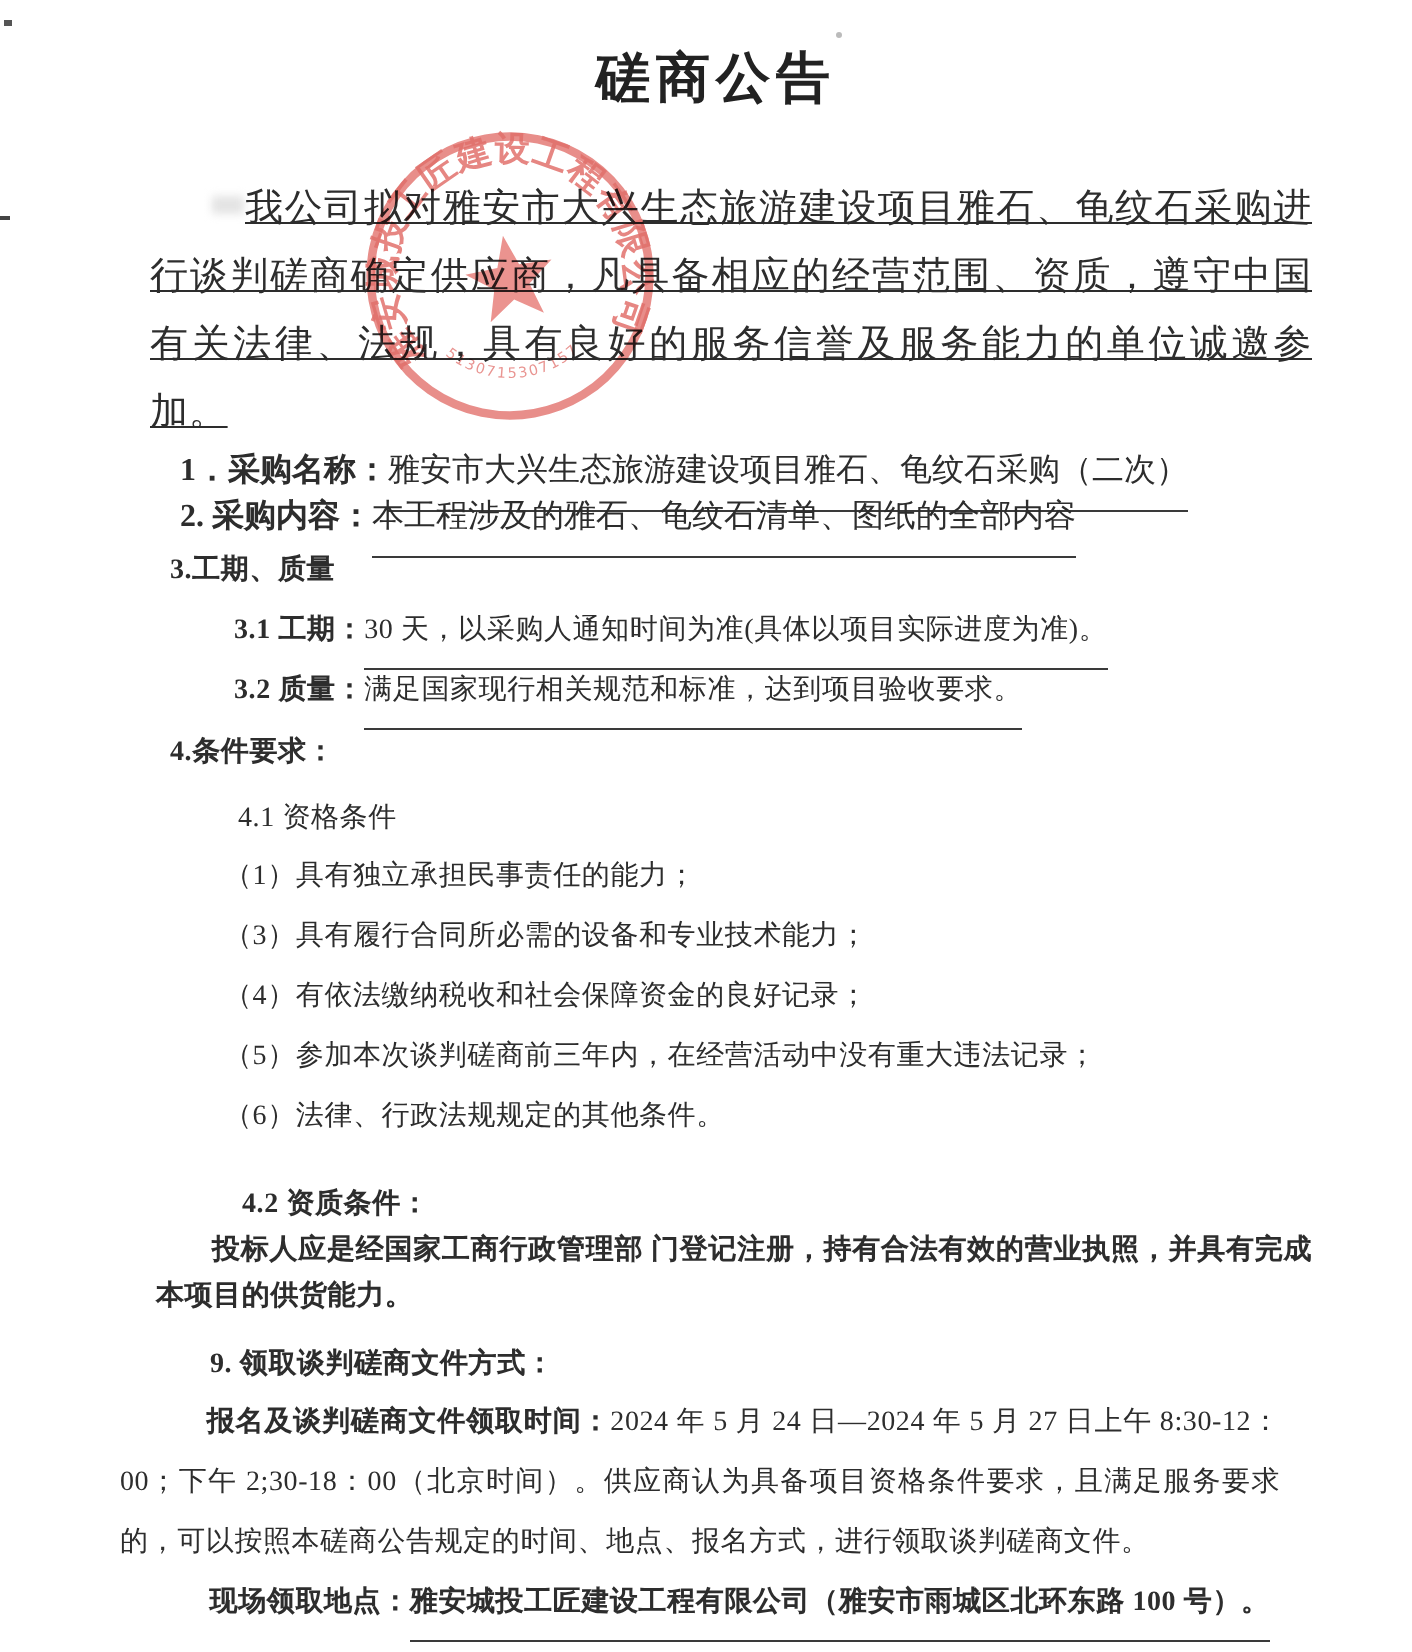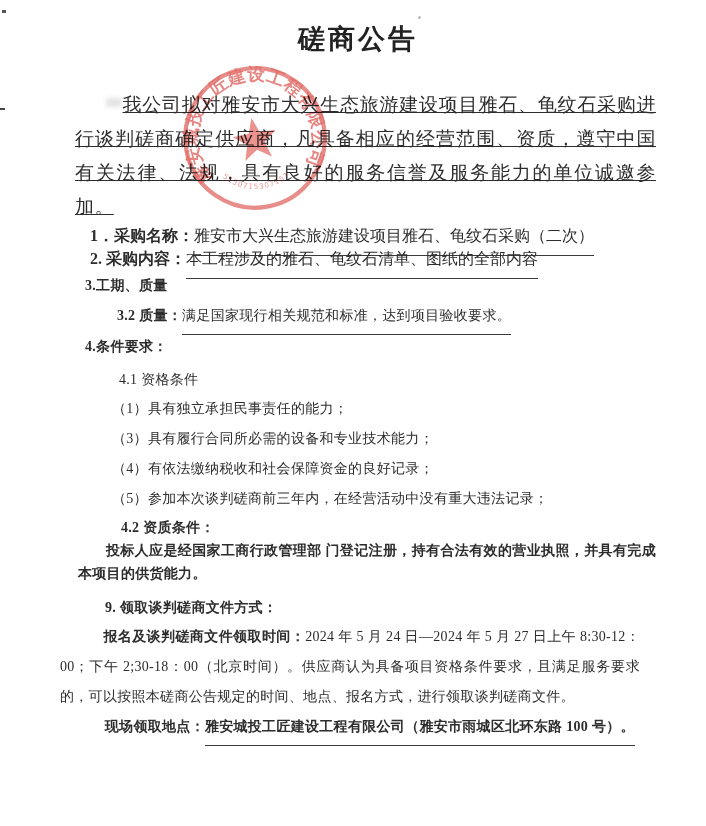--- a/index.html
+++ b/index.html
@@ -31,21 +31,21 @@
     text-decoration:underline;
   }
   .line{font-size:14px;letter-spacing:.3px;}
   .num-item{margin-left:30px;line-height:23px;}
   .sec3{margin:4px 0 0 25px;line-height:23px;font-weight:bold;}
   .sub-item{margin:8px 0 0 57px;line-height:22px;}
   .sec4{margin:8px 0 0 25px;line-height:23px;font-weight:bold;}
   .sec41{margin:11px 0 0 59px;line-height:22px;}
   .qual{margin:8px 0 0 52px;line-height:22px;}
   .qual.first{margin-top:7px;}
-  .sec42{margin:7px 0 0 61px;line-height:22px;font-weight:bold;}
+  .sec42{margin:22px 0 0 61px;line-height:22px;font-weight:bold;}
   .para42{
     margin:0 0 0 18px;
     line-height:23px;
     font-weight:bold;
     text-indent:2em;
     text-align:justify;
   }
   .sec5{margin:12px 0 0 45px;line-height:22px;font-weight:bold;}
   .para5{
     margin:3px 16px 0 0;
@@ -107,31 +107,33 @@
     <div class="title">磋商公告</div>
 
     <div class="intro">我公司拟对雅安市大兴生态旅游建设项目雅石、龟纹石采购进行谈判磋商确定供应商，凡具备相应的经营范围、资质，遵守中国有关法律、法规，具有良好的服务信誉及服务能力的单位诚邀参加。</div>
 
     <div class="num-item"><b class="lbl">1．采购名称：</b><span class="u">雅安市大兴生态旅游建设项目雅石、龟纹石采购（二次）</span></div>
 
     <div class="num-item"><b class="lbl">2. 采购内容：</b><span class="u">本工程涉及的雅石、龟纹石清单、图纸的全部内容</span></div>
 
     <div class="sec3 line">3.工期、质量</div>
 
+    <div class="sub-item line"><b class="lbl">3.1 工期：</b><span class="u">30 天，以采购人通知时间为准(具体以项目实际进度为准)。</span></div>
 
     <div class="sub-item line"><b class="lbl">3.2 质量：</b><span class="u">满足国家现行相关规范和标准，达到项目验收要求。</span></div>
 
     <div class="sec4 line">4.条件要求：</div>
 
     <div class="sec41 line">4.1 资格条件</div>
 
     <div class="qual first line">（1）具有独立承担民事责任的能力；</div>
     <div class="qual line">（3）具有履行合同所必需的设备和专业技术能力；</div>
     <div class="qual line">（4）有依法缴纳税收和社会保障资金的良好记录；</div>
     <div class="qual line">（5）参加本次谈判磋商前三年内，在经营活动中没有重大违法记录；</div>
+    <div class="qual line">（6）法律、行政法规规定的其他条件。</div>
 
     <div class="sec42 line">4.2 资质条件：</div>
 
     <div class="para42 line">投标人应是经国家工商行政管理部 门登记注册，持有合法有效的营业执照，并具有完成本项目的供货能力。</div>
 
     <div class="sec5 line">9. 领取谈判磋商文件方式：</div>
 
     <div class="para5 line"><b class="lbl">报名及谈判磋商文件领取时间：</b><span>2024 年 5 月 24 日—2024 年 5 月 27 日上午 8:30-12：00；下午 2;30-18：00（北京时间）。供应商认为具备项目资格条件要求，且满足服务要求的，可以按照本磋商公告规定的时间、地点、报名方式，进行领取谈判磋商文件。</span></div>
 
     <div class="pickup line"><b class="lbl">现场领取地点：</b><span class="u">雅安城投工匠建设工程有限公司（雅安市雨城区北环东路 100 号）。</span></div>

